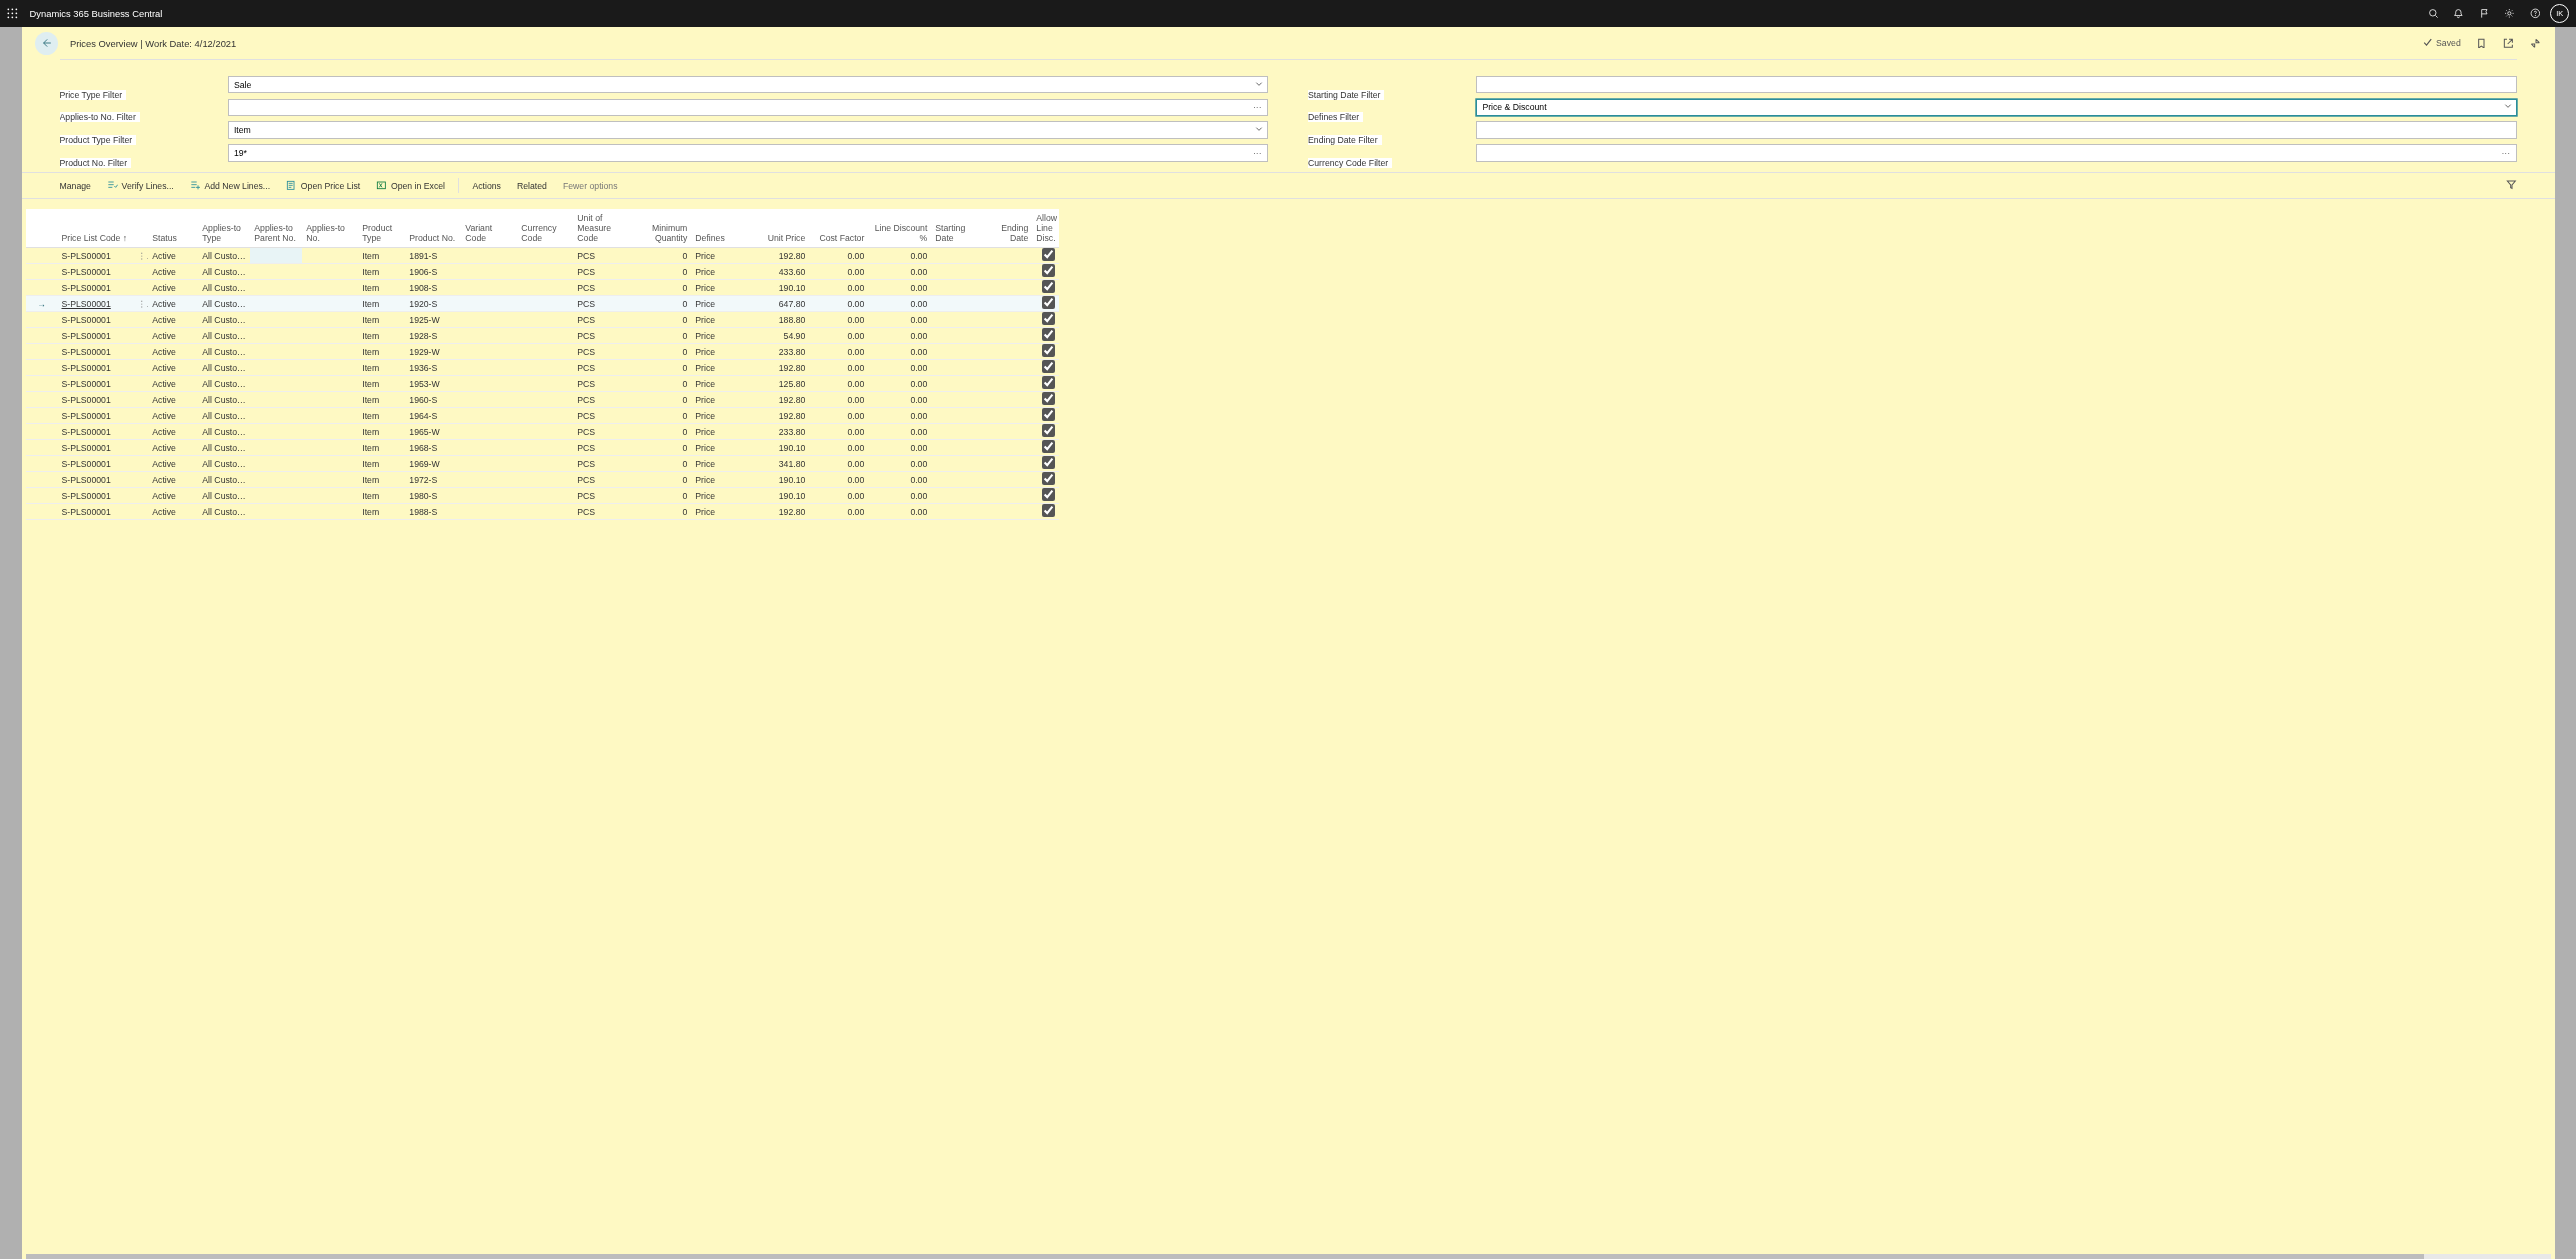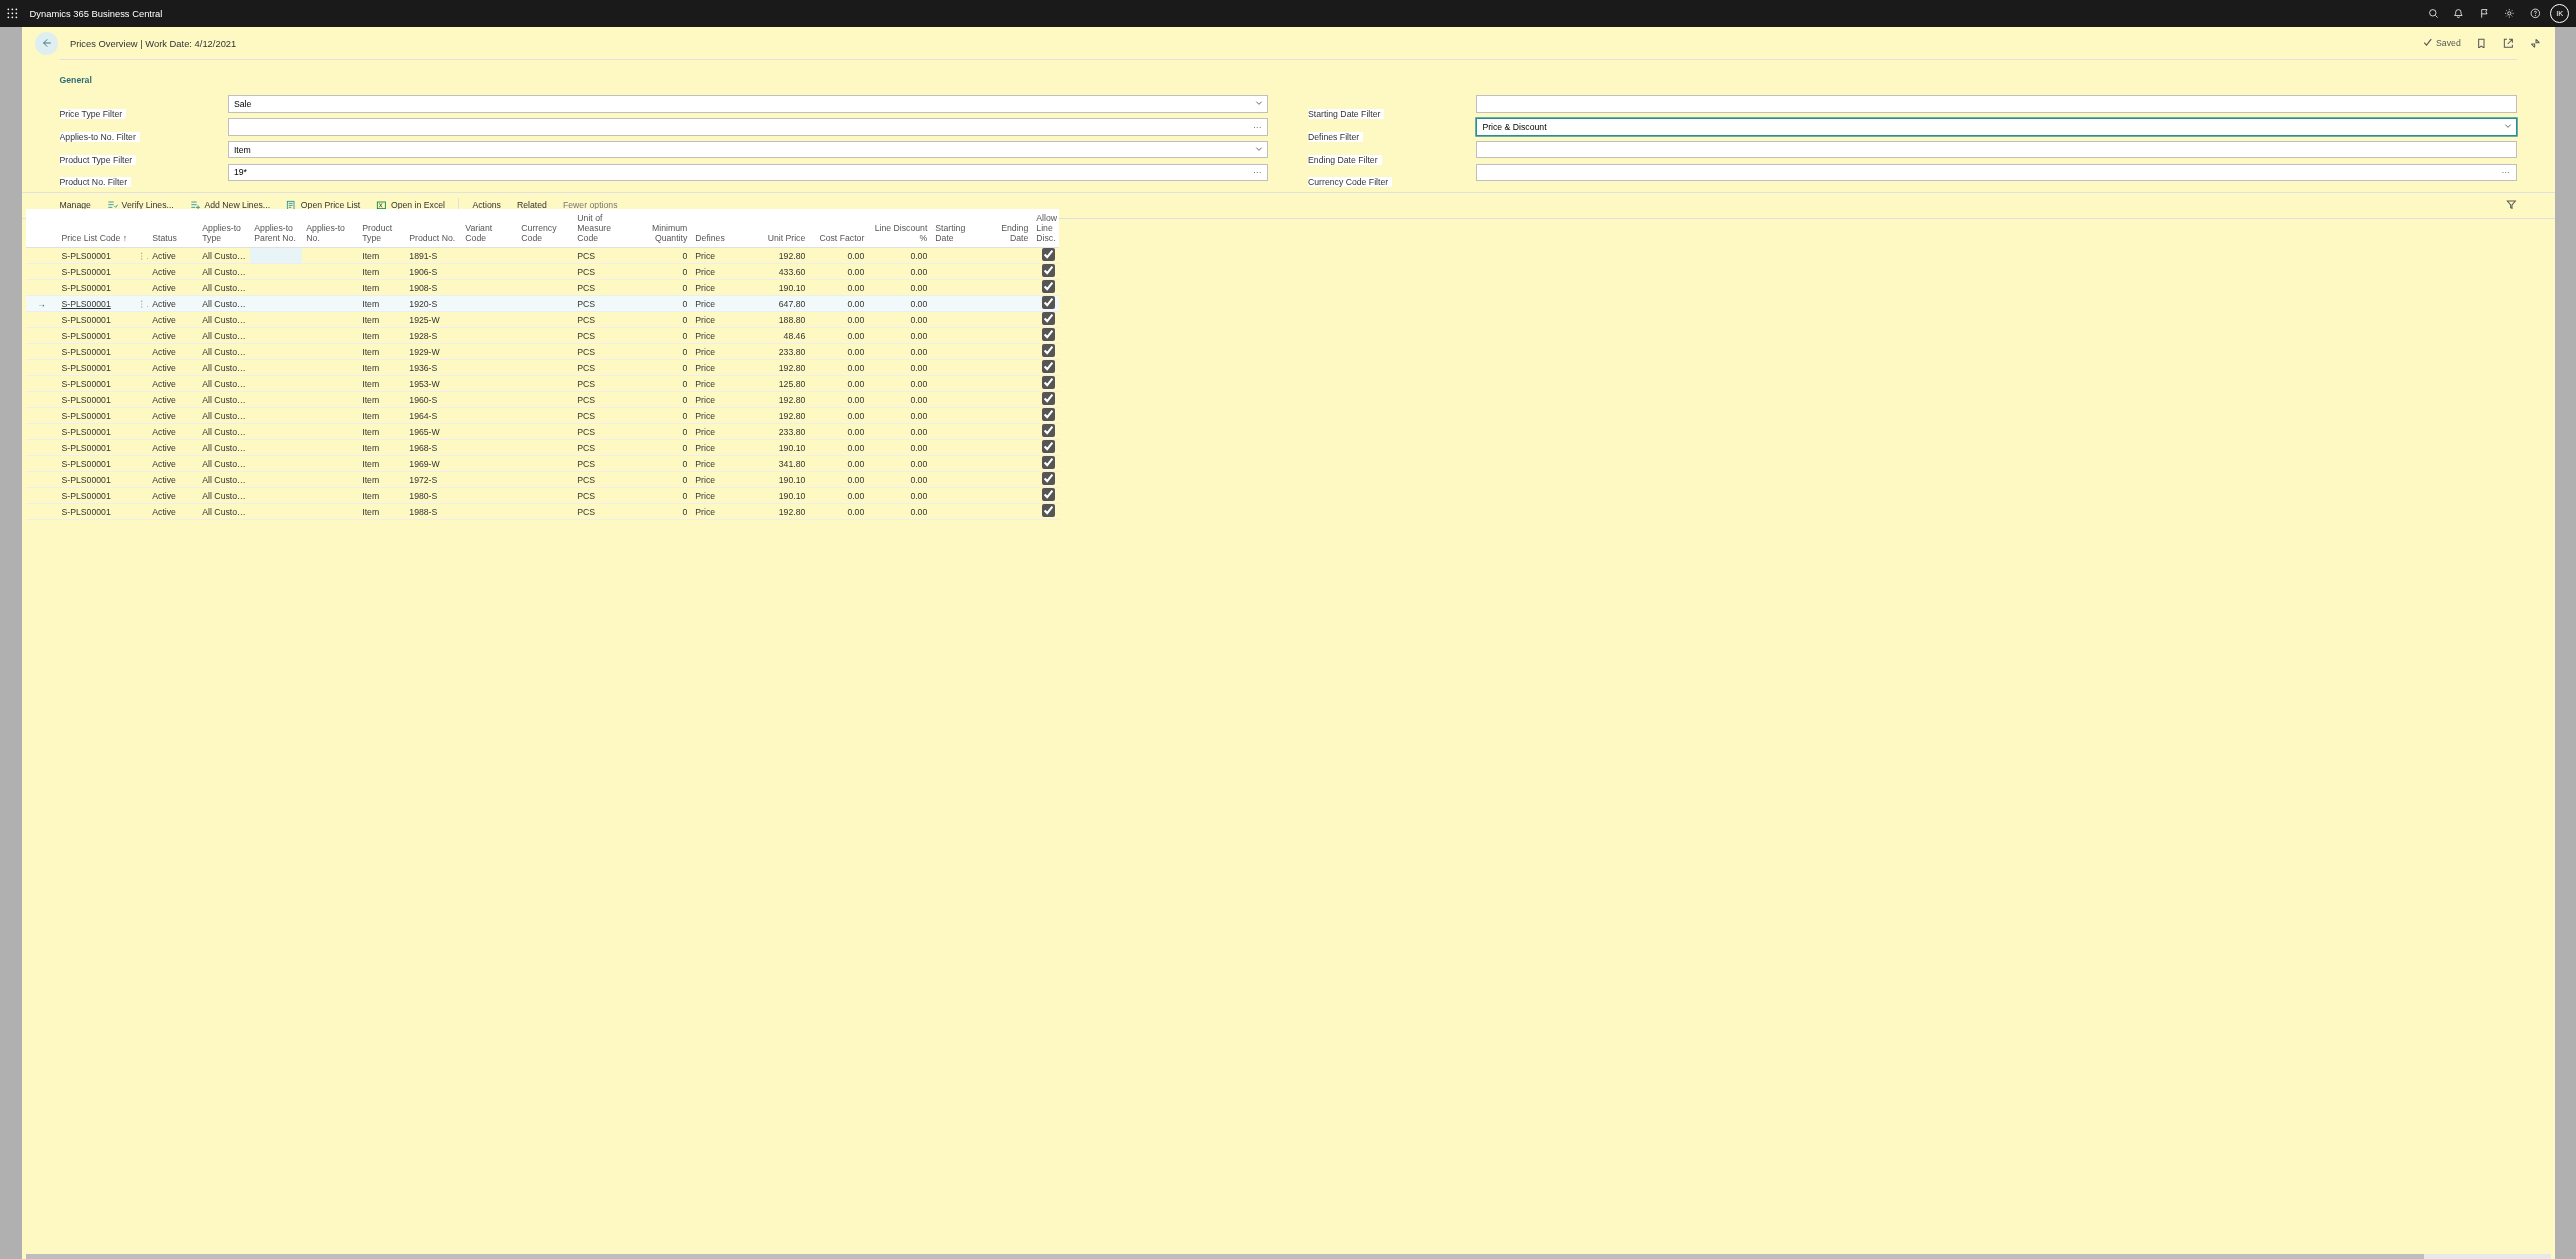--- a/index.html
+++ b/index.html
@@ -151,21 +151,20 @@
       <div class="pb-icon">
           <svg viewBox="0 0 16 16">
             <path d="M2 9l5 5M7 14V9H2M14 7L9 2M9 2v5h5"></path>
           </svg>
         </div>
     </div>
   </div>
   <div class="divider"></div>
 
   <div class="filters">
-    <div class="sect">General</div>
     <div class="filter-grid" id="filter-grid">
         <div>
           <div class="frow">
             <div class="flabel"><span>Price Type Filter</span></div>
             <div class="fctrl">
               <div class="fselect">
                 <span>Sale</span>
                 <span class="chev"><svg viewBox="0 0 12 12">
                     <path d="M2 4l4 4 4-4"></path>
                   </svg></span>
@@ -445,21 +444,21 @@
             <td style="width: 52px; min-width: 52px; max-width: 52px;">All Custome…</td>
             <td style="width: 52px; min-width: 52px; max-width: 52px;"></td>
             <td style="width: 56px; min-width: 56px; max-width: 56px;"></td>
             <td style="width: 47px; min-width: 47px; max-width: 47px;">Item</td>
             <td style="width: 56px; min-width: 56px; max-width: 56px;">1928-S</td>
             <td style="width: 56px; min-width: 56px; max-width: 56px;"></td>
             <td style="width: 56px; min-width: 56px; max-width: 56px;"></td>
             <td style="width: 59px; min-width: 59px; max-width: 59px;">PCS</td>
             <td class="right" style="width: 59px; min-width: 59px; max-width: 59px;">0</td>
             <td style="width: 59px; min-width: 59px; max-width: 59px;">Price</td>
-            <td class="right" style="width: 59px; min-width: 59px; max-width: 59px;">48.46</td>
+            <td class="right" style="width: 59px; min-width: 59px; max-width: 59px;">54.90</td>
             <td class="right" style="width: 59px; min-width: 59px; max-width: 59px;">0.00</td>
             <td class="right" style="width: 63px; min-width: 63px; max-width: 63px;">0.00</td>
             <td style="width: 47px; min-width: 47px; max-width: 47px;"></td>
             <td class="right" style="width: 54px; min-width: 54px; max-width: 54px;"></td>
             <td class="right" style="width: 27px; min-width: 27px; max-width: 27px;"><input type="checkbox" class="chk" checked="" style=""></td>
           </tr>
           <tr>
             <td class="row-sel" style="width: 32px; min-width: 32px; max-width: 32px;"></td>
             <td style="width: 76px; min-width: 76px; max-width: 76px;">S-PLS00001</td>
             <td class="row-more" style="width: 14.8px; min-width: 14.8px; max-width: 14.8px;"></td>

